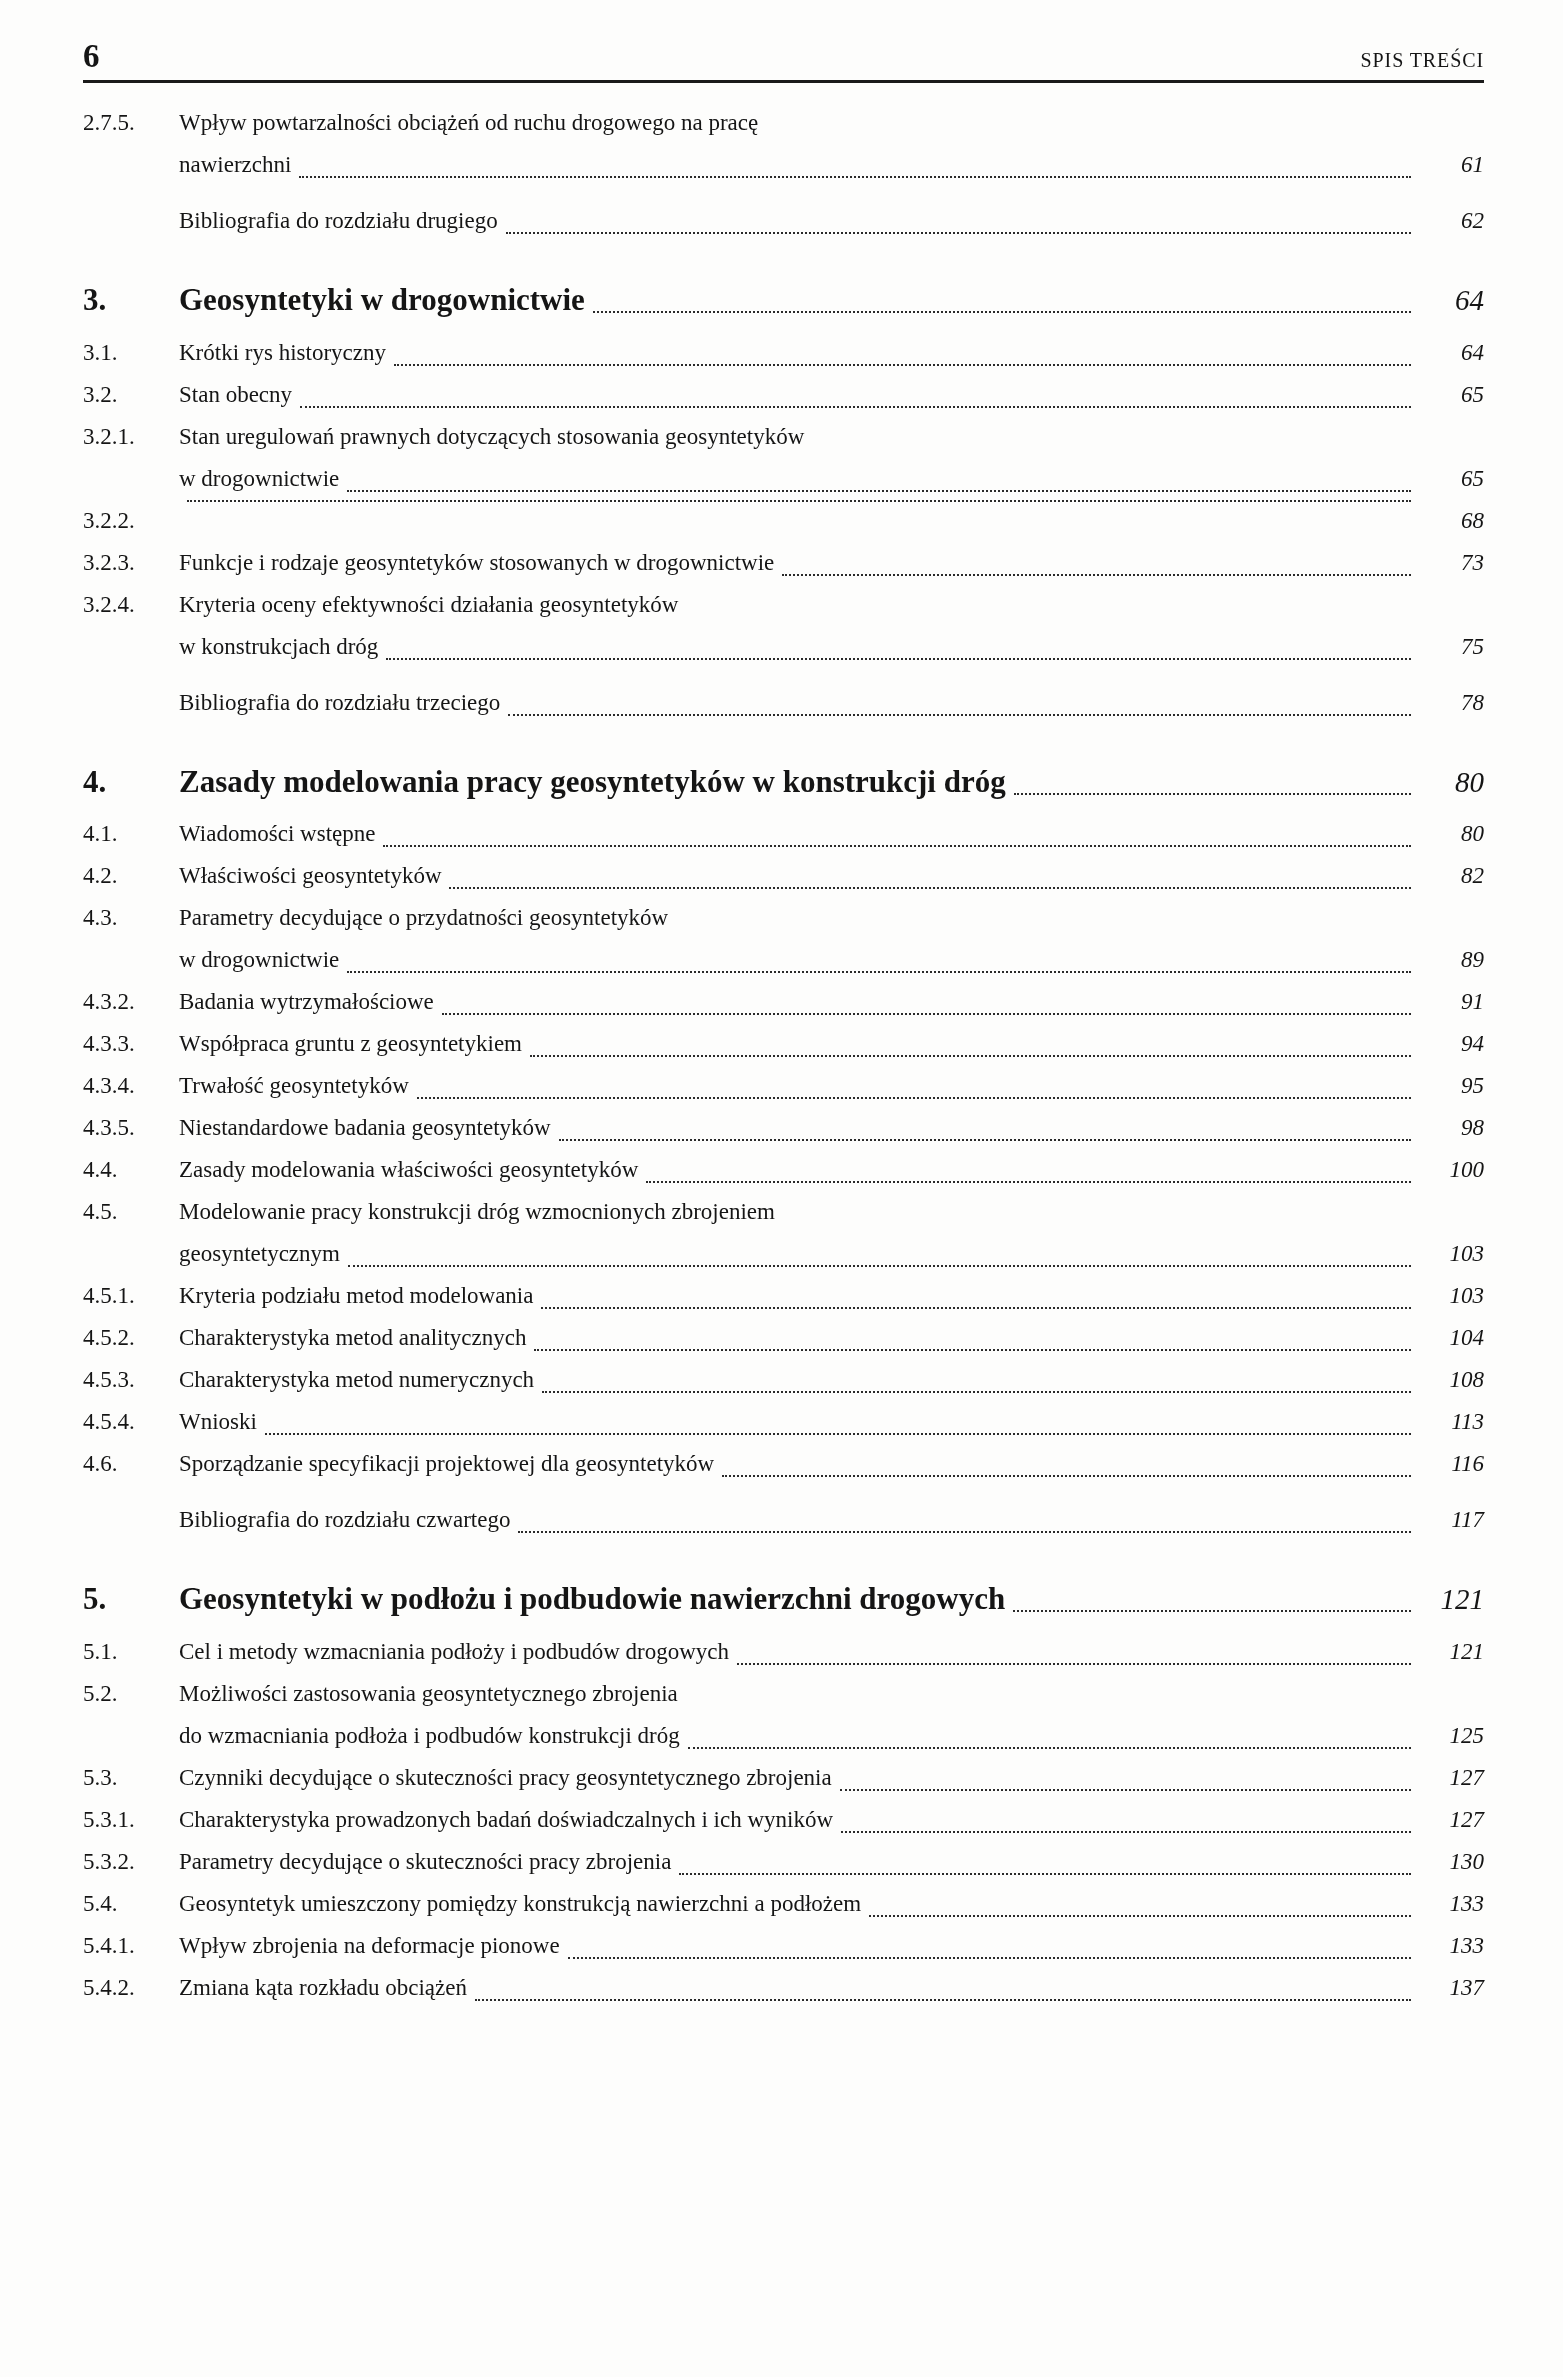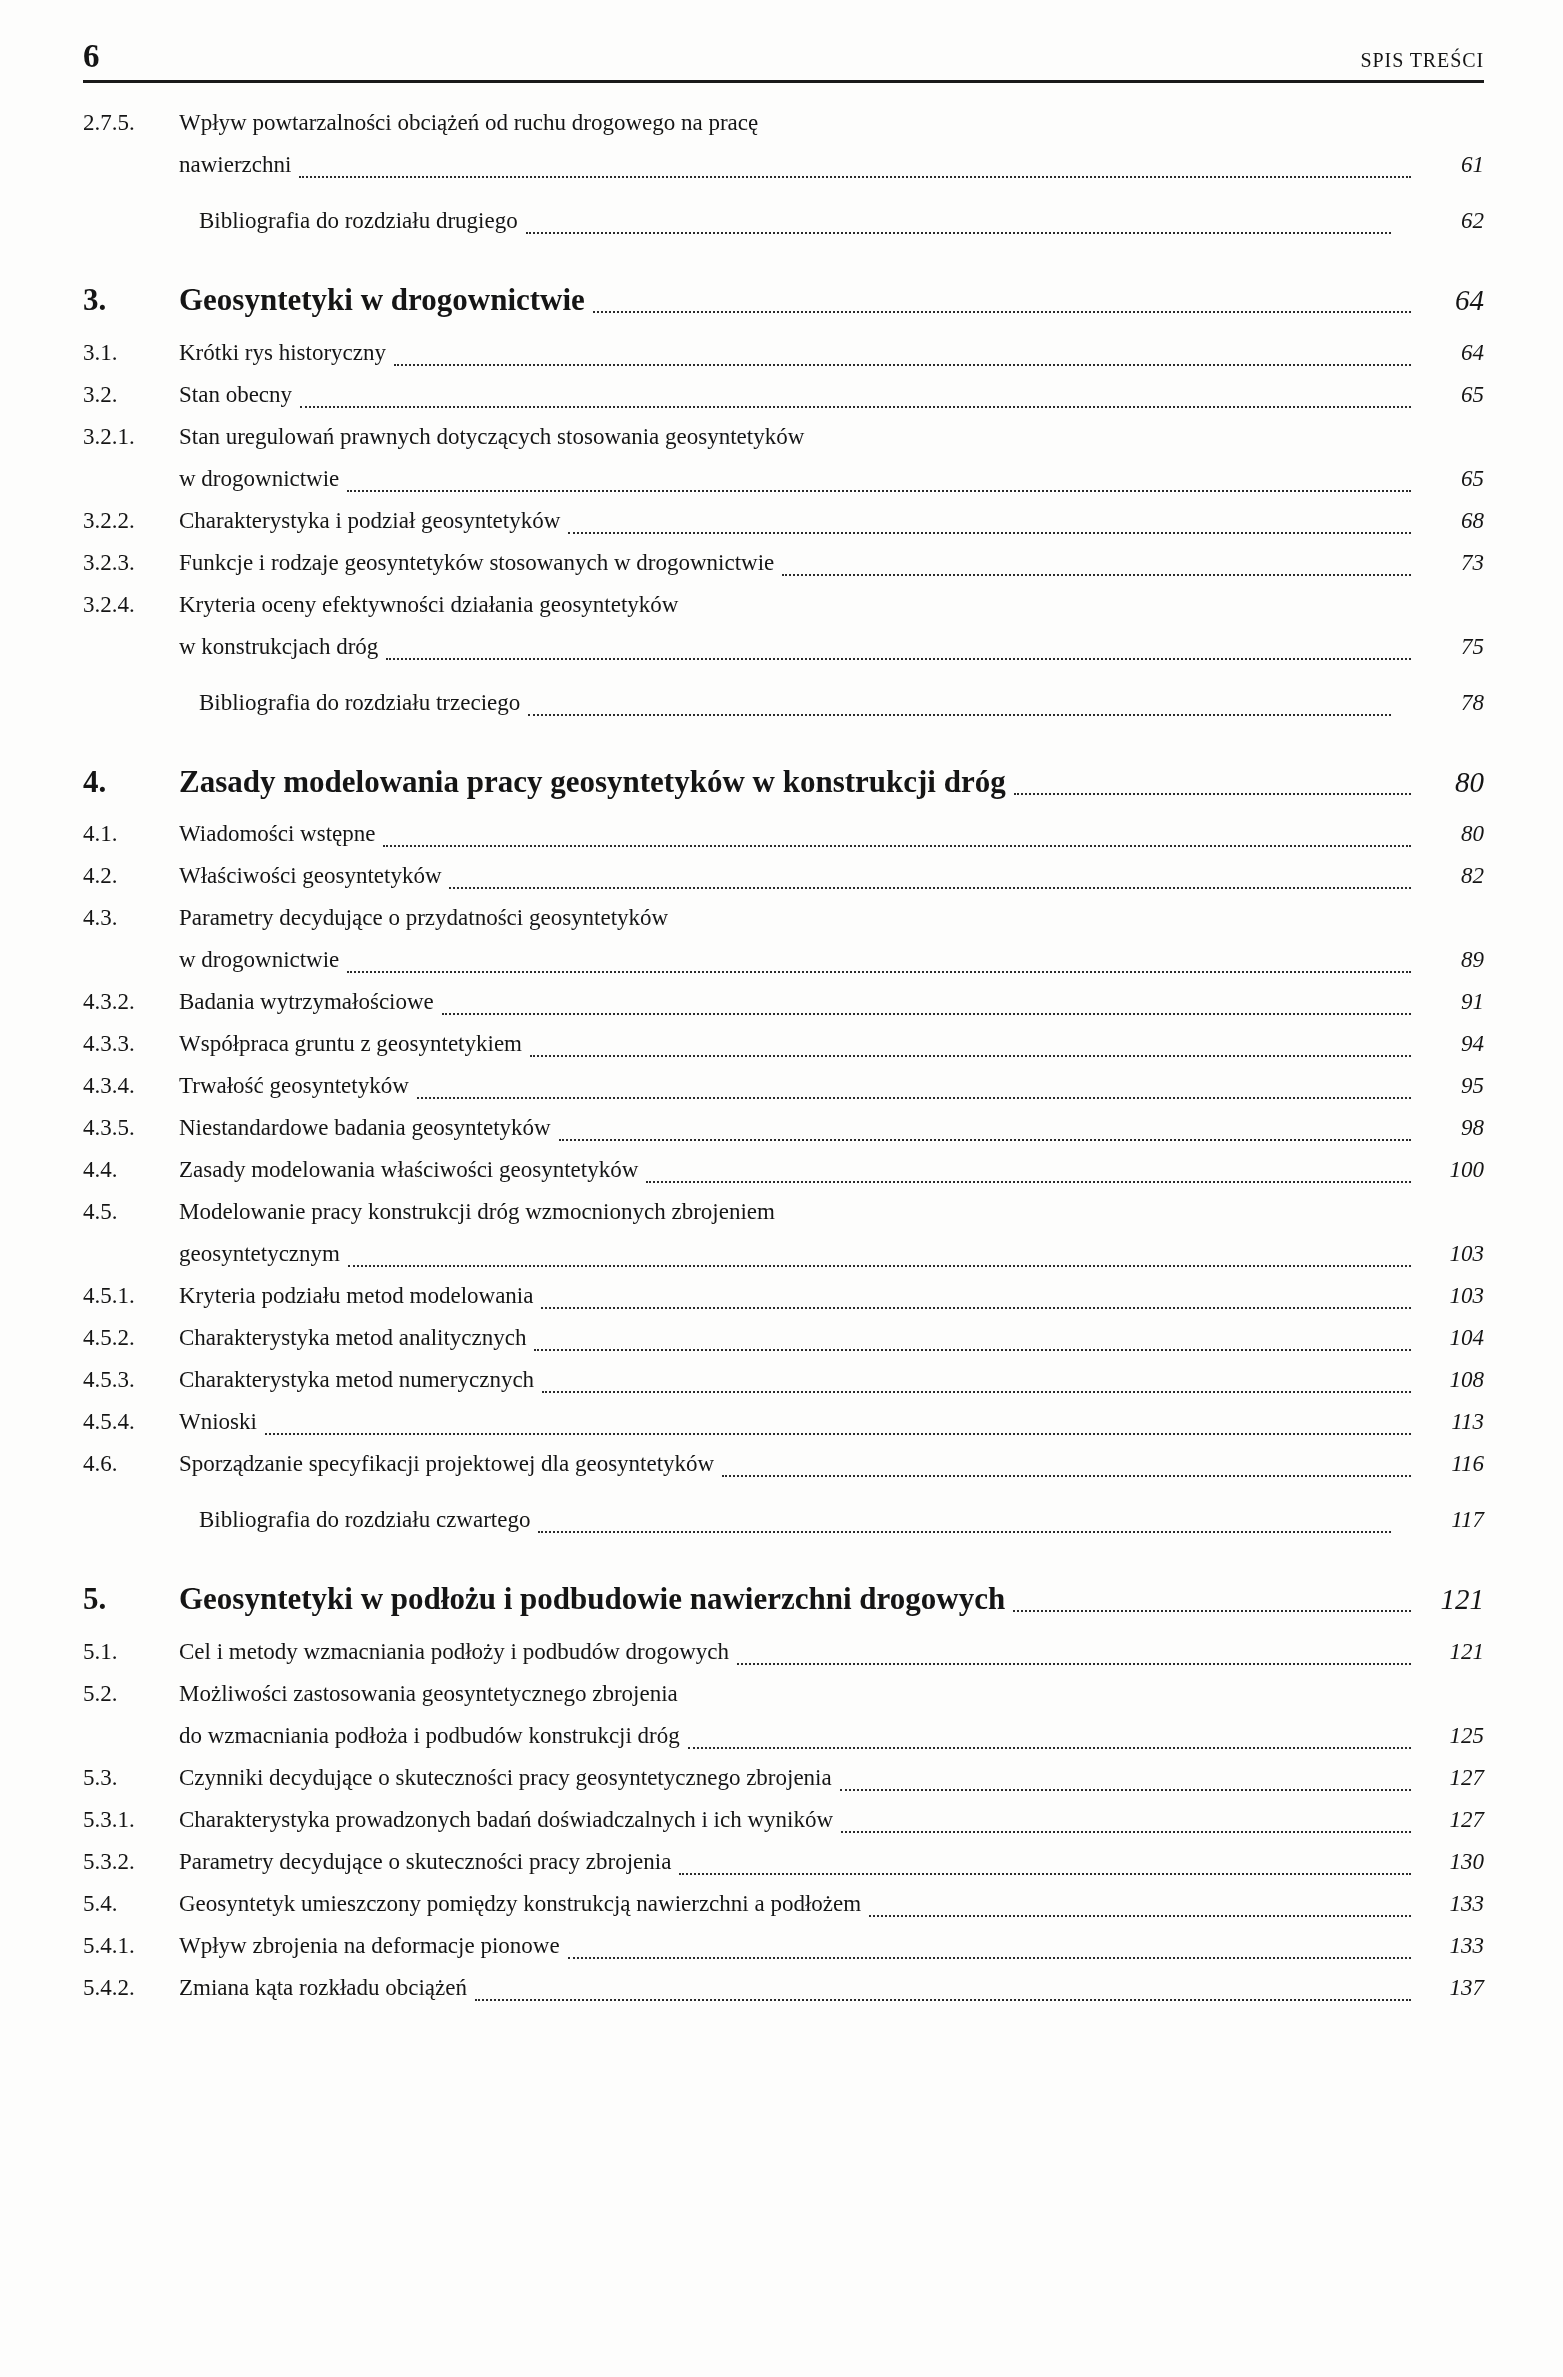--- a/index.html
+++ b/index.html
@@ -74,21 +74,20 @@
     margin-top: 37px;
     margin-bottom: 10.5px;
   }
   .row.chapter .pagecol {
     font-weight: normal;
     font-size: 29px;
   }
   .row.biblio {
     margin-top: 14px;
     margin-bottom: 14px;
-    gap: 20px;
   }
 </style>
 </head>
 <body>
 
 <div class="page">
   <div class="header">
     <span class="hdr-pageno">6</span>
     <span class="hdr-title">SPIS TREŚCI</span>
   </div>
@@ -159,21 +158,20 @@
             <span class="leader"></span>
           </div>
         </span>
     <span class="pagecol">65</span>
   </div>
 
   <div class="row">
     <span class="num">3.2.2.</span>
     <span class="titleblock">
           <div class="lastline">
-            <span class="txt">Charakterystyka i podział geosyntetyków</span>
             <span class="leader"></span>
           </div>
         </span>
     <span class="pagecol">68</span>
   </div>
 
   <div class="row">
     <span class="num">3.2.3.</span>
     <span class="titleblock">
           <div class="lastline">

